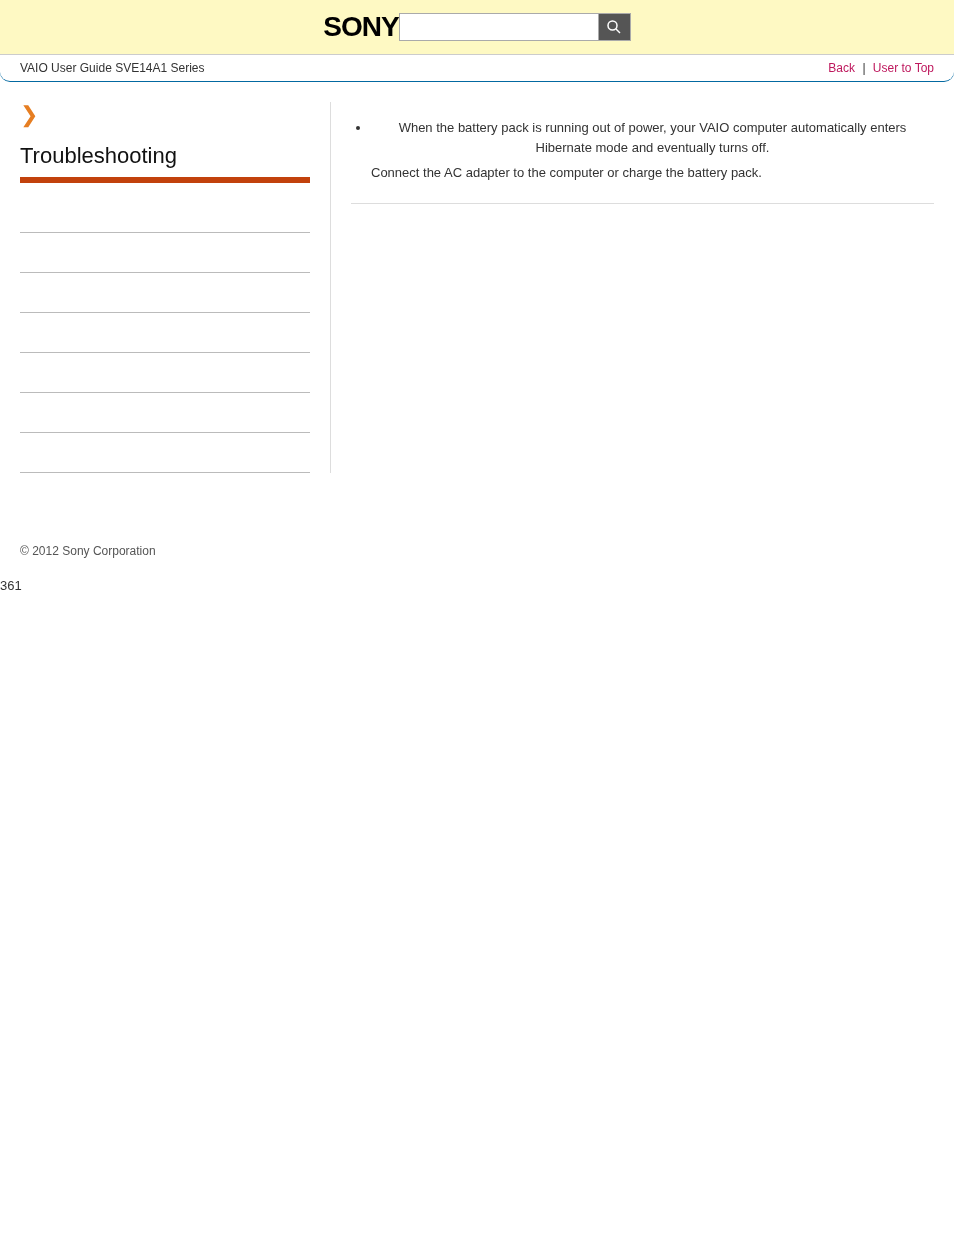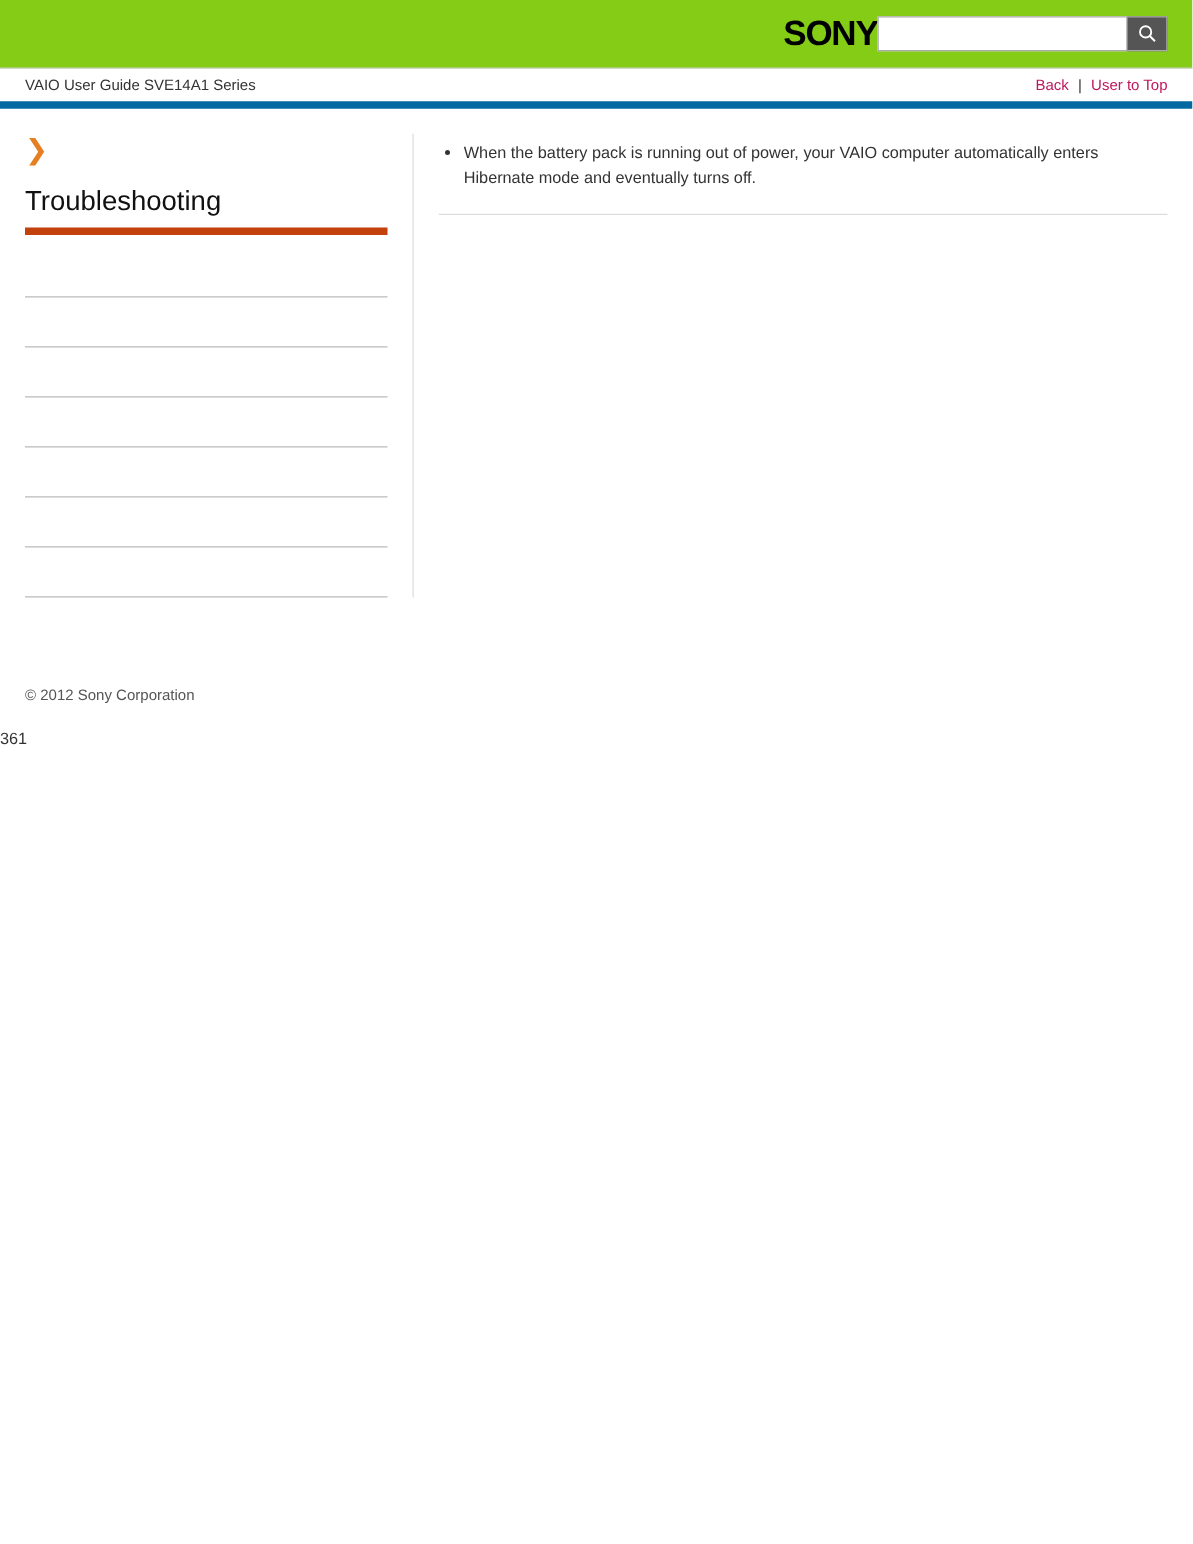--- a/index.html
+++ b/index.html
@@ -12,25 +12,25 @@
       font-family: Arial, sans-serif;
       font-size: 13px;
       color: #333;
       background: #fff;
       width: 954px;
       min-height: 1235px;
     }
 
     
     .header {
-      background: #84cc16;
+      background: #fef9c3;
       padding: 10px 20px;
       display: flex;
       align-items: center;
-      justify-content: flex-end;
+      justify-content: center;
       border-bottom: 1px solid #ccc;
       height: 55px;
     }
 
     .sony-logo {
       font-size: 28px;
       font-weight: 900;
       letter-spacing: -1px;
       color: #000;
       font-family: Arial Black, Arial, sans-serif;
@@ -63,22 +63,23 @@
       color: #fff;
       font-size: 16px;
     }
 
     
     .nav-bar {
       padding: 6px 20px;
       display: flex;
       justify-content: space-between;
       align-items: center;
-      border-bottom: 6px solid #0369a1;
+      border-bottom: 1px solid #0369a1;
       background: #fff;
+      border-radius: 10px;
     }
 
     .guide-title {
       font-size: 12px;
       color: #333;
     }
 
     .nav-links {
       font-size: 12px;
     }
@@ -142,21 +143,22 @@
     
     .content-area {
       flex: 1;
       padding-left: 20px;
       border-left: 1px solid #ddd;
     }
 
     .content-area ul {
       list-style: disc;
       padding-left: 20px;
-      margin-top: 5px;
+      margin-top: 16px;
+      text-align: center;
     }
 
     .content-area ul li {
       margin-bottom: 6px;
       line-height: 1.5;
       font-size: 13px;
       color: #333;
     }
 
     .content-text {
@@ -244,20 +246,21 @@
       <li>
         <a href="#">&nbsp;</a>
       </li>
     </ul>
   </div>
 
   <div class="content-area">
     <ul>
       <li>When the battery pack is running out of power, your VAIO computer automatically enters Hibernate mode and eventually turns off.</li>
     </ul>
+    <p class="content-text">Connect the AC adapter to the computer or charge the battery pack.</p>
     <hr class="content-divider">
   </div>
 
 </div>
 
 <div class="footer">
   <span class="copyright">© 2012 Sony Corporation</span>
 </div>
 
 <div class="page-number">361</div>

